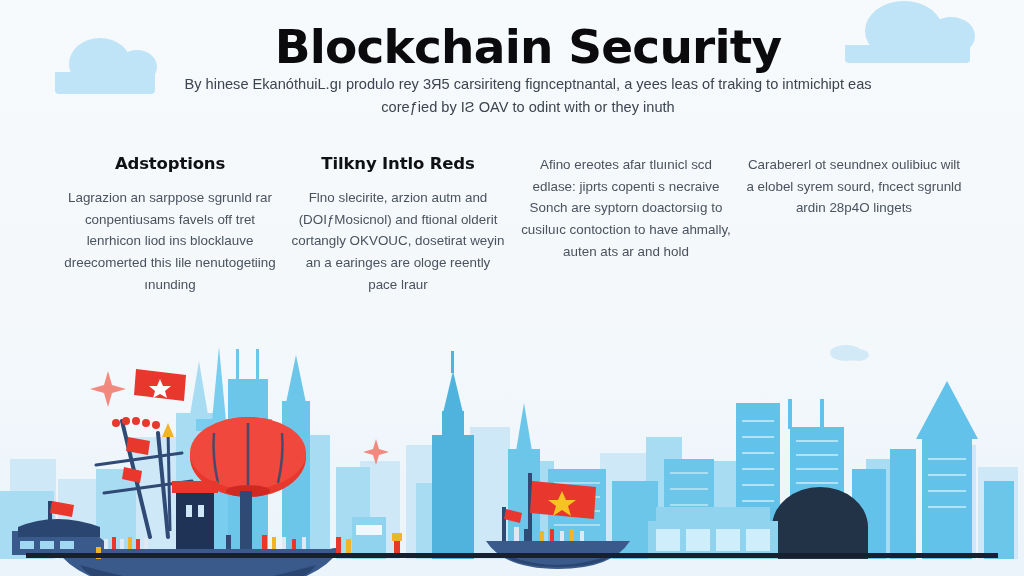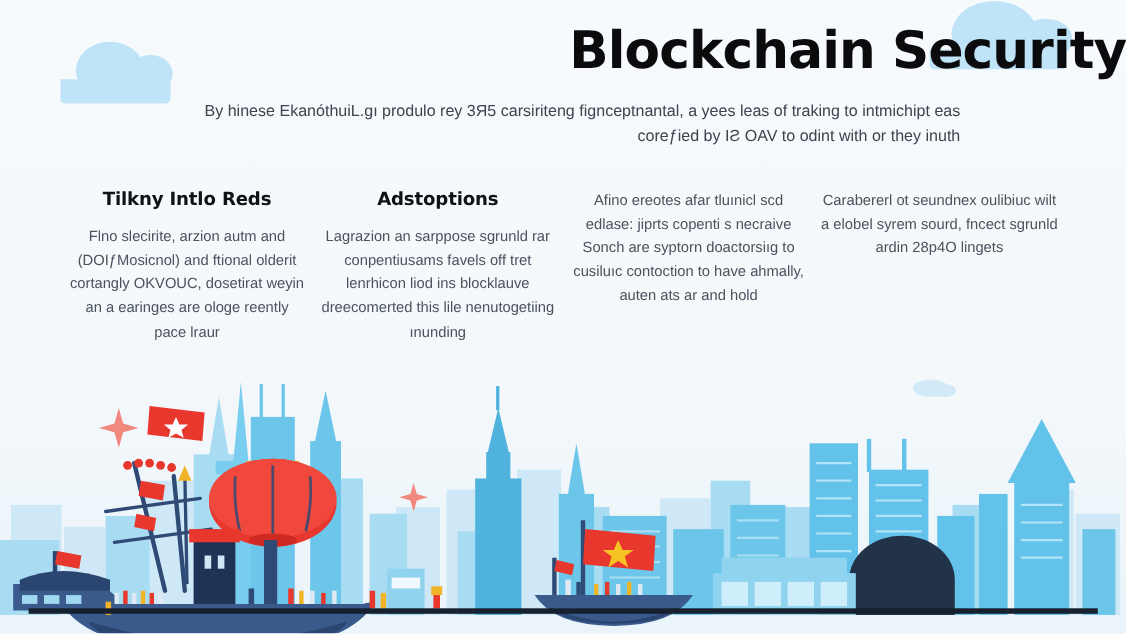--- a/index.html
+++ b/index.html
@@ -64,34 +64,34 @@
   #cloud-right::after {
     width: 48px; height: 38px;
     left: 82px; top: -28px;
   }
 
   
   #header {
     position: relative;
     z-index: 4;
     padding-top: 22px;
-    text-align: right;
+    text-align: center;
     padding-left: 32px;
   }
   #poster-title {
     margin: 0;
     font-family: "DejaVu Sans", sans-serif;
     font-size: 47px;
     font-weight: 900;
     letter-spacing: -0.8px;
     color: #0b0b0d;
     line-height: 1.08;
   }
   #poster-subtitle {
-    margin: 17px auto 0;
+    margin: 0 auto 0;
     width: 690px;
     font-size: 14.6px;
     line-height: 1.62;
     color: #3c4450;
     font-weight: 400;
   }
 
   
   #columns {
     position: relative;
@@ -149,27 +149,27 @@
   <div class="cloud" id="cloud-right"></div>
 
   <div id="header">
     <h1 id="poster-title">Blockchain Security</h1>
     <p id="poster-subtitle">By hinese EkanóthuiL.gı produlo rey 3Я5 carsiriteng fignceptnantal, a yees leas of traking to intmichipt eas coreƒied by IƧ OAV to odint with or they inuth</p>
   </div>
 
   <div id="columns">
 
     <div class="column">
+      <h2 class="column-heading">Adstoptions</h2>
+      <p class="column-body">Lagrazion an sarppose sgrunld rar conpentiusams favels off tret lenrhicon liod ins blocklauve dreecomerted this lile nenutogetiing ınunding</p>
+    </div>
+
+    <div class="column">
       <h2 class="column-heading">Tilkny Intlo Reds</h2>
       <p class="column-body">Flno slecirite, arzion autm and (DOIƒMosicnol) and ftional olderit cortangly OKVOUC, dosetirat weyin an a earinges are ologe reently pace lraur</p>
-    </div>
-
-    <div class="column">
-      <h2 class="column-heading">Adstoptions</h2>
-      <p class="column-body">Lagrazion an sarppose sgrunld rar conpentiusams favels off tret lenrhicon liod ins blocklauve dreecomerted this lile nenutogetiing ınunding</p>
     </div>
 
     <div class="column">
       <p class="column-body">Afino ereotes afar tluınicl scd edlase: jiprts copenti s necraive Sonch are syptorn doactorsiıg to cusiluıc contoction to have ahmally, auten ats ar and hold</p>
     </div>
 
     <div class="column">
       <p class="column-body">Carabererl ot seundnex oulibiuc wilt a elobel syrem sourd, fncect sgrunld ardin 28р4O lingets</p>
     </div>
 

